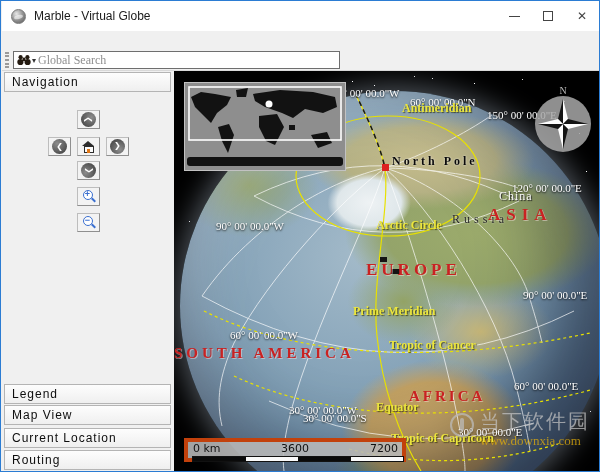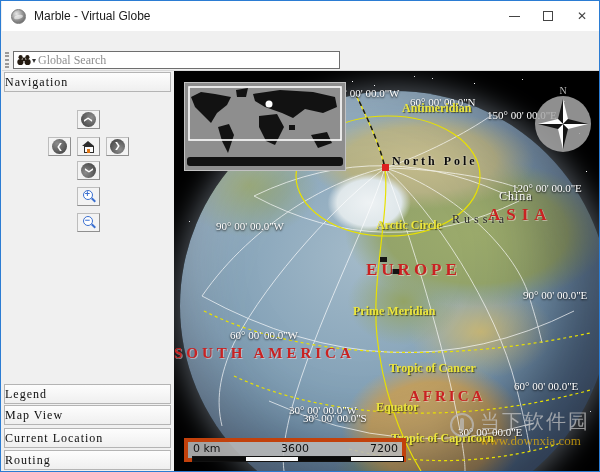--- a/index.html
+++ b/index.html
@@ -29,22 +29,22 @@
   .tb-handle{position:absolute;left:3px;top:2px;width:4px;height:16px;border-left:2px dotted #9a9a9a;border-right:2px dotted #9a9a9a}
   .searchbox{position:absolute;left:11px;top:1px;width:327px;height:18px;background:#fff;border:1px solid #6e6e6e;display:flex;align-items:center}
   .binocs{margin-left:3px;flex:none}
   .dd-arrow{font-size:8px;color:#333;margin:0 2px 0 1px}
   .search-input{border:none;outline:none;flex:1;height:14px;font-family:"Liberation Serif",serif;font-size:12px;color:#333}
   .search-input::placeholder{color:#8f8f8f}
 
   
   .sidebar{position:absolute;left:1px;top:70px;width:172px;height:401px;background:#f0f0f0}
   .panel-hdr{position:absolute;left:2px;width:167px;height:20px;background:linear-gradient(#fdfdfd,#efefef);
-    border:1px solid #b4b4b4;font-family:Liberation Serif, serif;font-size:12px;color:#0d0d0d;
-    display:flex;align-items:center;letter-spacing:1px}
+    border:1px solid #b4b4b4;font-family:Liberation Sans, sans-serif;font-size:12px;color:#0d0d0d;
+    display:flex;align-items:center;padding-left:7px;letter-spacing:1px}
   .nav-btn{position:absolute;width:23px;height:19px;background:#f3f3f3;border:1px solid #bdbdbd;
     border-right-color:#8f8f8f;border-bottom-color:#8f8f8f;display:flex;align-items:center;justify-content:center}
   .circ{width:15px;height:15px;border-radius:50%;background:radial-gradient(circle at 35% 30%,#8d8d8d,#4e4e4e 75%);
     color:#fff;font-size:8px;display:flex;align-items:center;justify-content:center;font-family:"DejaVu Sans",sans-serif}
   .rot-up{transform:rotate(90deg)}
   .rot-down{transform:rotate(-90deg)}
   .icon-house{position:relative;width:13px;height:12px}
   .icon-house .roof{position:absolute;left:0;top:0;width:0;height:0;border-left:6.5px solid transparent;border-right:6.5px solid transparent;border-bottom:5px solid #2d2d2d}
   .icon-house .body{position:absolute;left:1.5px;top:5px;width:10px;height:7px;background:#fbfbfb;border:1px solid #2d2d2d}
   .icon-house .door{position:absolute;left:5px;top:8px;width:3px;height:4px;background:#e07818}
@@ -230,21 +230,21 @@
         <span class="ml coord" style="left: 338px; top: 112px;">120° 00' 00.0"E</span>
         <span class="ml country-light" style="left: 325px; top: 119px;">China</span>
         <span class="ml continent" style="left: 314px; top: 135px; font-size: 17px; letter-spacing: 6px;">ASIA</span>
         <span class="ml geoline" style="left: 202px; top: 148px;">Arctic Circle</span>
         <span class="ml coord" style="left: 42px; top: 150px;">90° 00' 00.0"W</span>
         <span class="ml continent" style="left: 192px; top: 190px; font-size: 17px; letter-spacing: 4px;">EUROPE</span>
         <span class="ml coord" style="left: 349px; top: 219px;">90° 00' 00.0"E</span>
         <span class="ml geoline" style="left: 179px; top: 234px;">Prime Meridian</span>
         <span class="ml coord" style="left: 56px; top: 259px;">60° 00' 00.0"W</span>
         <span class="ml continent" style="left: 0px; top: 275px; font-size: 15px; letter-spacing: 4px;">SOUTH AMERICA</span>
-        <span class="ml geoline" style="left: 215px; top: 291px;">Tropic of Cancer</span>
+        <span class="ml geoline" style="left: 215px; top: 268px;">Tropic of Cancer</span>
         <span class="ml coord" style="left: 340px; top: 310px;">60° 00' 00.0"E</span>
         <span class="ml continent" style="left: 235px; top: 318px; font-size: 15px; letter-spacing: 3px;">AFRICA</span>
         <span class="ml geoline" style="left: 202px; top: 330px; font-family: Liberation Serif, serif;">Equator</span>
         <span class="ml coord" style="left: 115px; top: 334px;">30° 00' 00.0"W</span>
         <span class="ml coord" style="left: 129px; top: 342px;">30° 00' 00.0"S</span>
         <span class="ml geoline" style="left: 217px; top: 361px;">Tropic of Capricorn</span>
         <span class="ml coord" style="left: 284px; top: 356px;">30° 00' 00.0"E</span>
       </div>
 
     <div class="overview">

